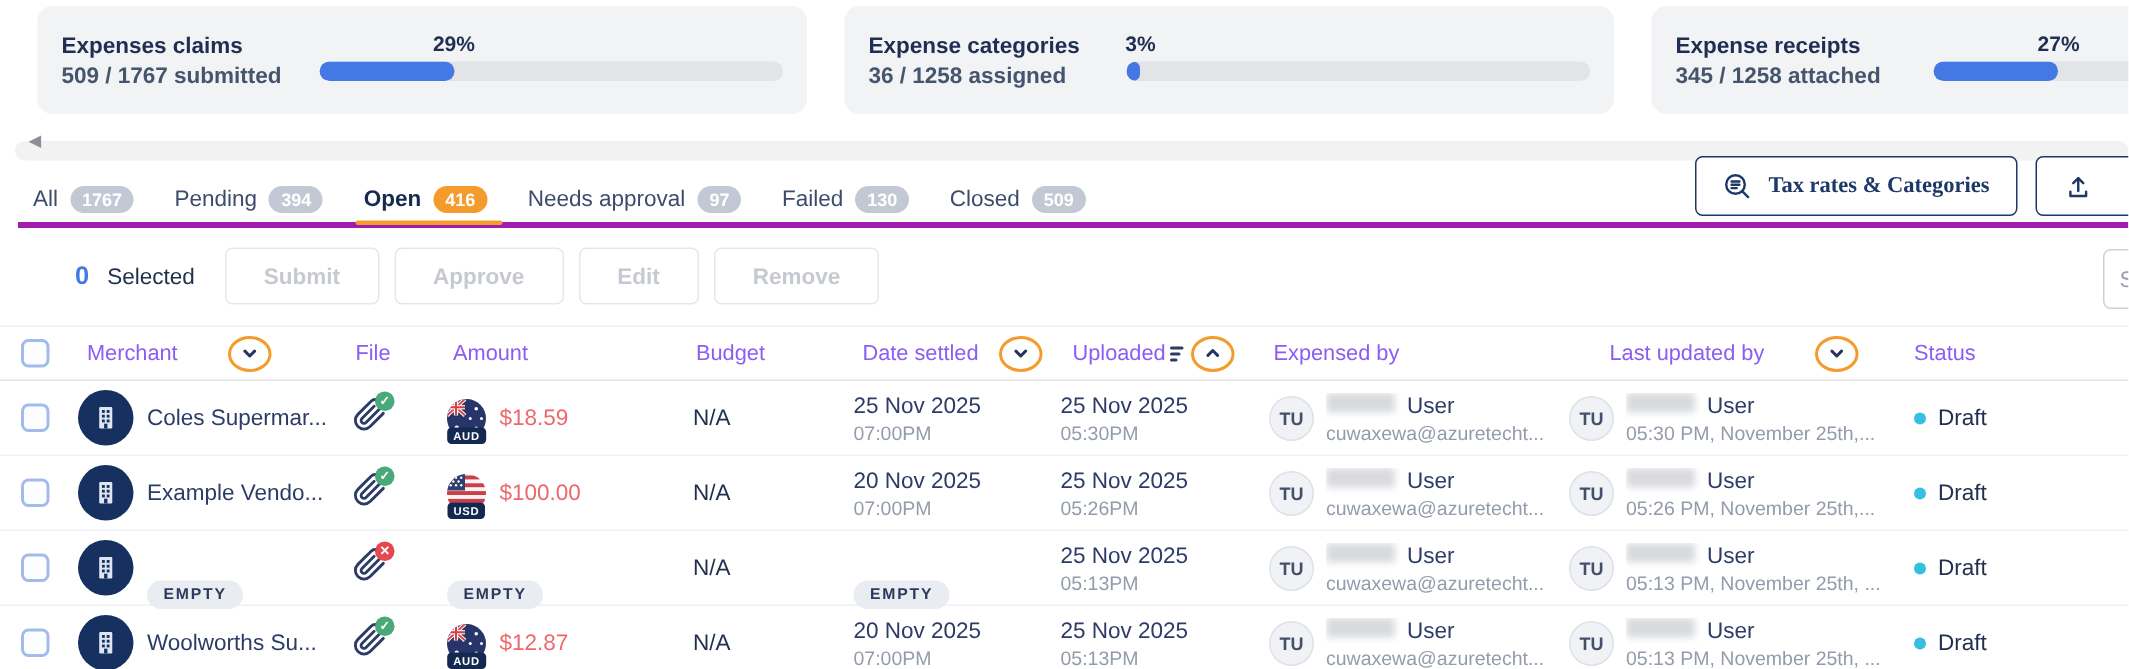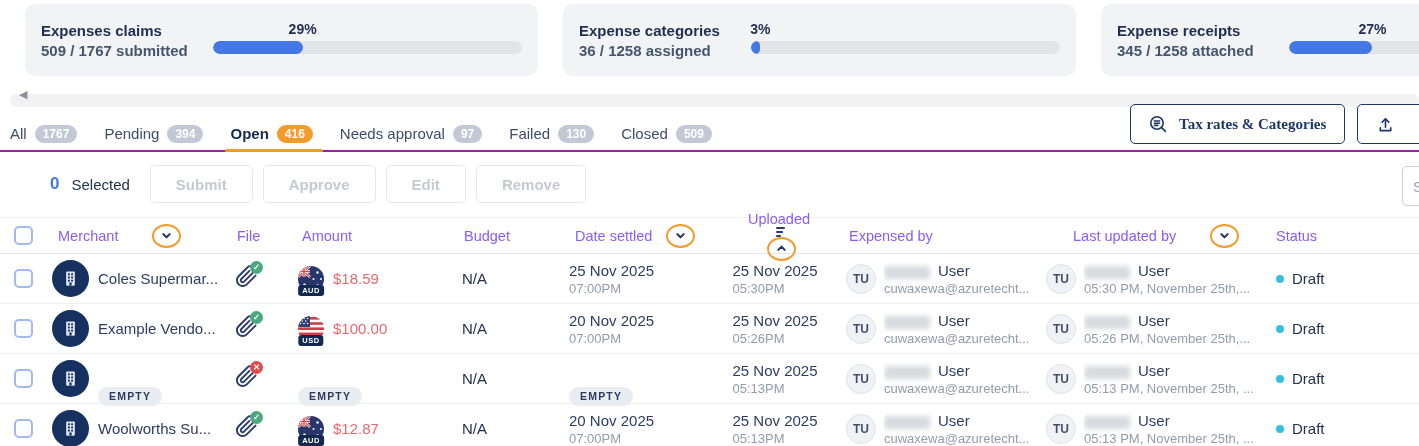--- a/index.html
+++ b/index.html
@@ -16,21 +16,21 @@
   .bar-block{flex:1;position:relative;margin-top:14px;}
   .pct{position:absolute;top:-20px;transform:translateX(-50%);font-size:14px;font-weight:700;color:#1f2e52;}
   .track{height:13px;background:#e2e4e8;border-radius:7px;overflow:hidden;}
   .fill{height:100%;background:var(--accent-blue,#4478e4);border-radius:7px;}
 
   
   .hstrip{position:absolute;top:94px;left:10px;right:0;height:13px;background:#f2f2f3;border-radius:7px;}
   .hstrip-arrow{position:absolute;left:9px;top:-5px;font-size:11px;color:#8b8f96;line-height:1;}
 
   
-  .tabbar{position:absolute;top:117px;left:0;right:0;height:35px;border-bottom:2px solid #a21caf;box-sizing:border-box;}
+  .tabbar{position:absolute;top:117px;left:12px;right:0;height:35px;border-bottom:4px solid #a21caf;box-sizing:border-box;}
   .tabs{display:flex;align-items:center;height:100%;padding-left:10px;gap:27px;}
   .tab{display:flex;align-items:center;gap:8px;font-size:15px;color:#3d4c6b;position:relative;height:100%;cursor:pointer;white-space:nowrap;}
   .tab .cnt{background:var(--badge-gray,#c2c9d5);color:#fff;font-size:12px;font-weight:700;padding:3px 8px;border-radius:10px;line-height:1;}
   .tab.active{font-weight:700;color:#16294e;}
   .tab.active .cnt{background:var(--orange,#f59b2c);}
   .tab.active::after{content:"";position:absolute;left:-5px;right:-10px;bottom:-2px;height:3px;background:var(--orange,#f59b2c);border-radius:2px;}
 
   
   .toolbar{position:absolute;top:104px;left:1130px;display:flex;gap:12px;}
   .btn-outline{display:flex;align-items:center;gap:11px;height:40px;padding:0 18px;border:1.5px solid #1d3767;
@@ -52,21 +52,21 @@
   .table{position:absolute;top:217px;left:0;right:0;}
   .thead{display:flex;align-items:center;height:37px;border-top:1px solid #eef0f3;border-bottom:1px solid #e2e5ea;box-sizing:border-box;}
   .trow{display:flex;align-items:center;height:50px;border-bottom:1px solid #eef0f3;box-sizing:border-box;}
   .c{display:flex;align-items:center;box-sizing:border-box;flex:0 0 auto;}
   .c-check{width:48px;padding-left:14px;}
   .c-merchant{width:185px;padding-left:4px;}
   .c-file{width:62px;padding-left:2px;}
   .c-amount{width:162px;padding-left:3px;}
   .c-budget{width:110px;padding-left:5px;}
   .c-settled{width:138px;padding-left:2px;}
-  .c-uploaded{width:138px;padding-left:2px;flex-direction:column;}
+  .c-uploaded{width:138px;padding-left:2px;}
   .c-expensed{width:200px;padding-left:3px;}
   .c-updated{width:225px;padding-left:3px;}
   .c-status{flex:1 1 auto;padding-left:8px;text-align:center;}
   .thead .c-merchant{padding-left:10px;}
   .thead .c-file{padding-left:4px;}
   .thead .c-amount{padding-left:7px;}
   .thead .c-budget{padding-left:7px;}
   .thead .c-settled{padding-left:8px;}
   .thead .c-uploaded{padding-left:10px;}
   .thead .c-expensed{padding-left:6px;}
@@ -104,21 +104,21 @@
   .flag-code{position:absolute;left:50%;bottom:-4px;transform:translateX(-50%);background:#13294f;color:#fff;
              font-size:7.5px;font-weight:700;letter-spacing:.5px;padding:1.5px 4px;border-radius:3px;line-height:1;}
   .amount{font-size:15px;font-weight:500;color:var(--amount-red,#ed686d);}
   .budget{font-size:15px;font-weight:500;color:#22304f;}
   .dt .d{font-size:15px;font-weight:400;color:#2c3c66;white-space:nowrap;}
   .dt .t{font-size:13px;color:#939cab;margin-top:2px;}
   .uav{width:30px;height:30px;border-radius:50%;background:#f0f2f6;border:1px solid #dde1e8;color:#44506b;
        font-size:12px;font-weight:600;display:flex;align-items:center;justify-content:center;margin-right:8px;
        flex:0 0 auto;box-sizing:border-box;}
   .ucol{min-width:0;overflow:hidden;}
-  .uline{display:flex;align-items:flex-end;font-size:15px;font-weight:500;color:#2c3c66;white-space:nowrap;}
+  .uline{display:flex;align-items:flex-start;font-size:15px;font-weight:500;color:#2c3c66;white-space:nowrap;}
   .blur{width:46px;height:13px;background:#d8dade;border-radius:2px;filter:blur(2.5px);margin-right:8px;flex:0 0 auto;}
   .usub{font-size:13px;color:#939cab;margin-top:2px;white-space:nowrap;}
   .dot{width:8px;height:8px;border-radius:50%;background:var(--draft-dot,#35bfe0);margin-right:8px;flex:0 0 auto;}
   .status-txt{font-size:15px;font-weight:500;color:#22304f;}
 </style>
 </head>
 <body>
 
 <div class="app">
 

